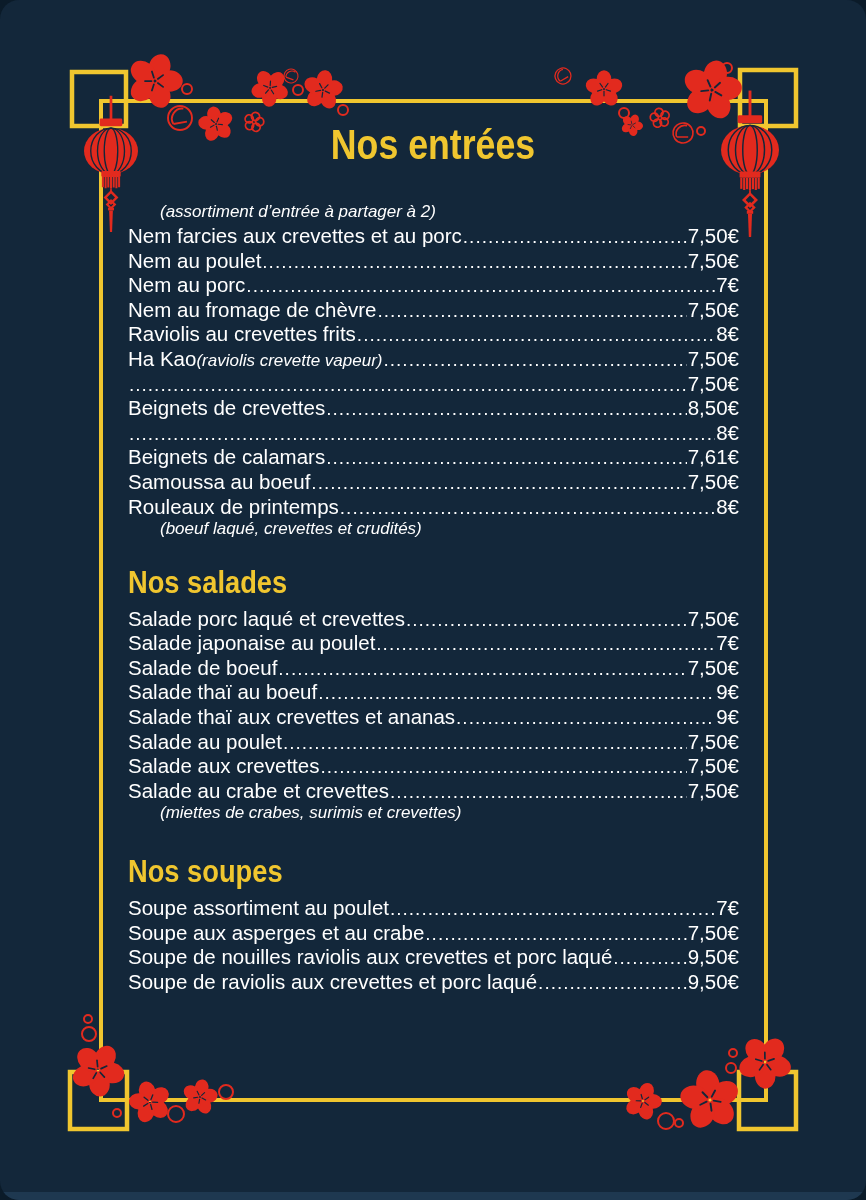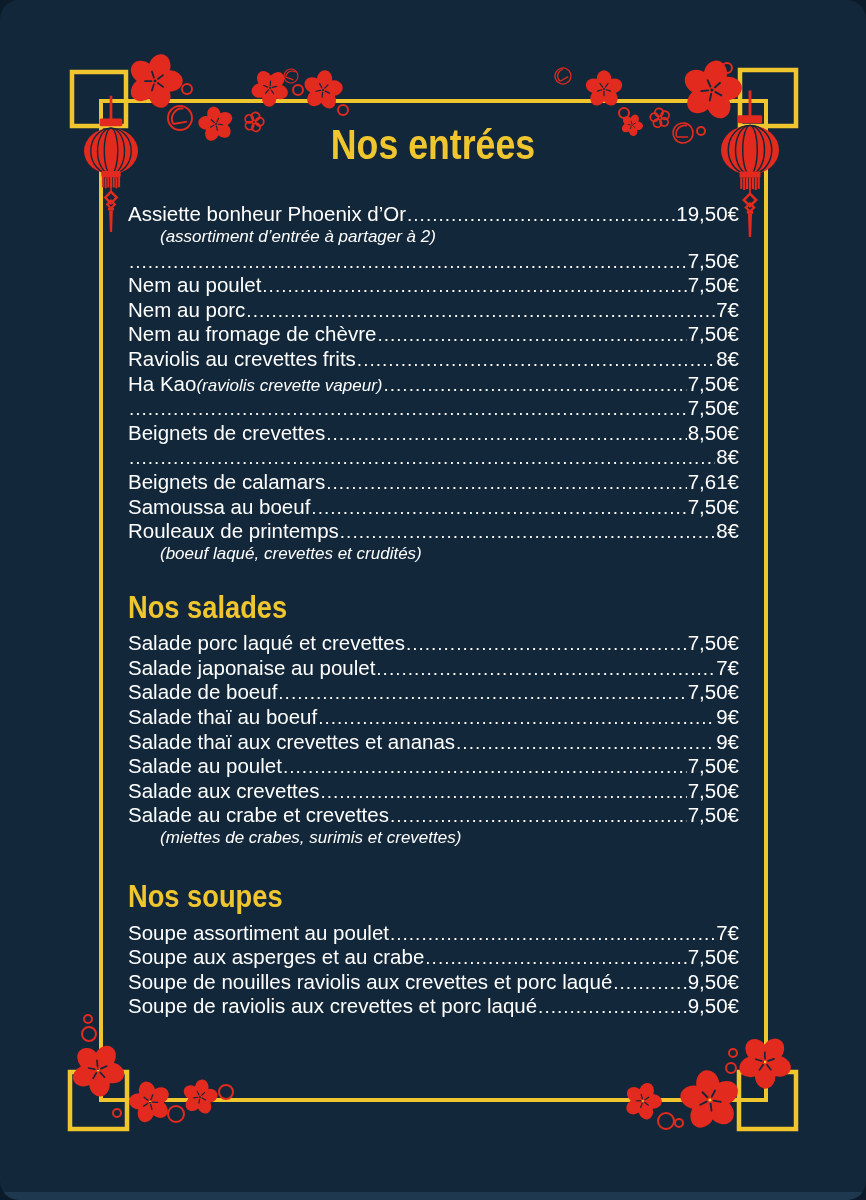--- a/index.html
+++ b/index.html
@@ -154,30 +154,26 @@
   </svg>
 
   <div class="main-title">Nos entrées</div>
 
   <div class="content">
 
     <section class="sec-entrees">
       <div class="items">
 
           <div class="row-group">
-            <div class="row">
-              <span class="nm"><span>Assiette bonheur Phoenix d’Or</span></span>
-              <span class="dots"></span>
-              <span class="pr">19,50€</span>
-            </div>
             <div class="bnote">(assortiment d’entrée à partager à 2)</div>
           </div>
 
           <div class="row-group">
             <div class="row">
+              <span class="nm"><span>Nem farcies aux crevettes et au porc</span></span>
               <span class="dots"></span>
               <span class="pr">7,50€</span>
             </div>
 
           </div>
 
           <div class="row-group">
             <div class="row">
               <span class="nm"><span>Nem au poulet</span></span>
               <span class="dots"></span>

